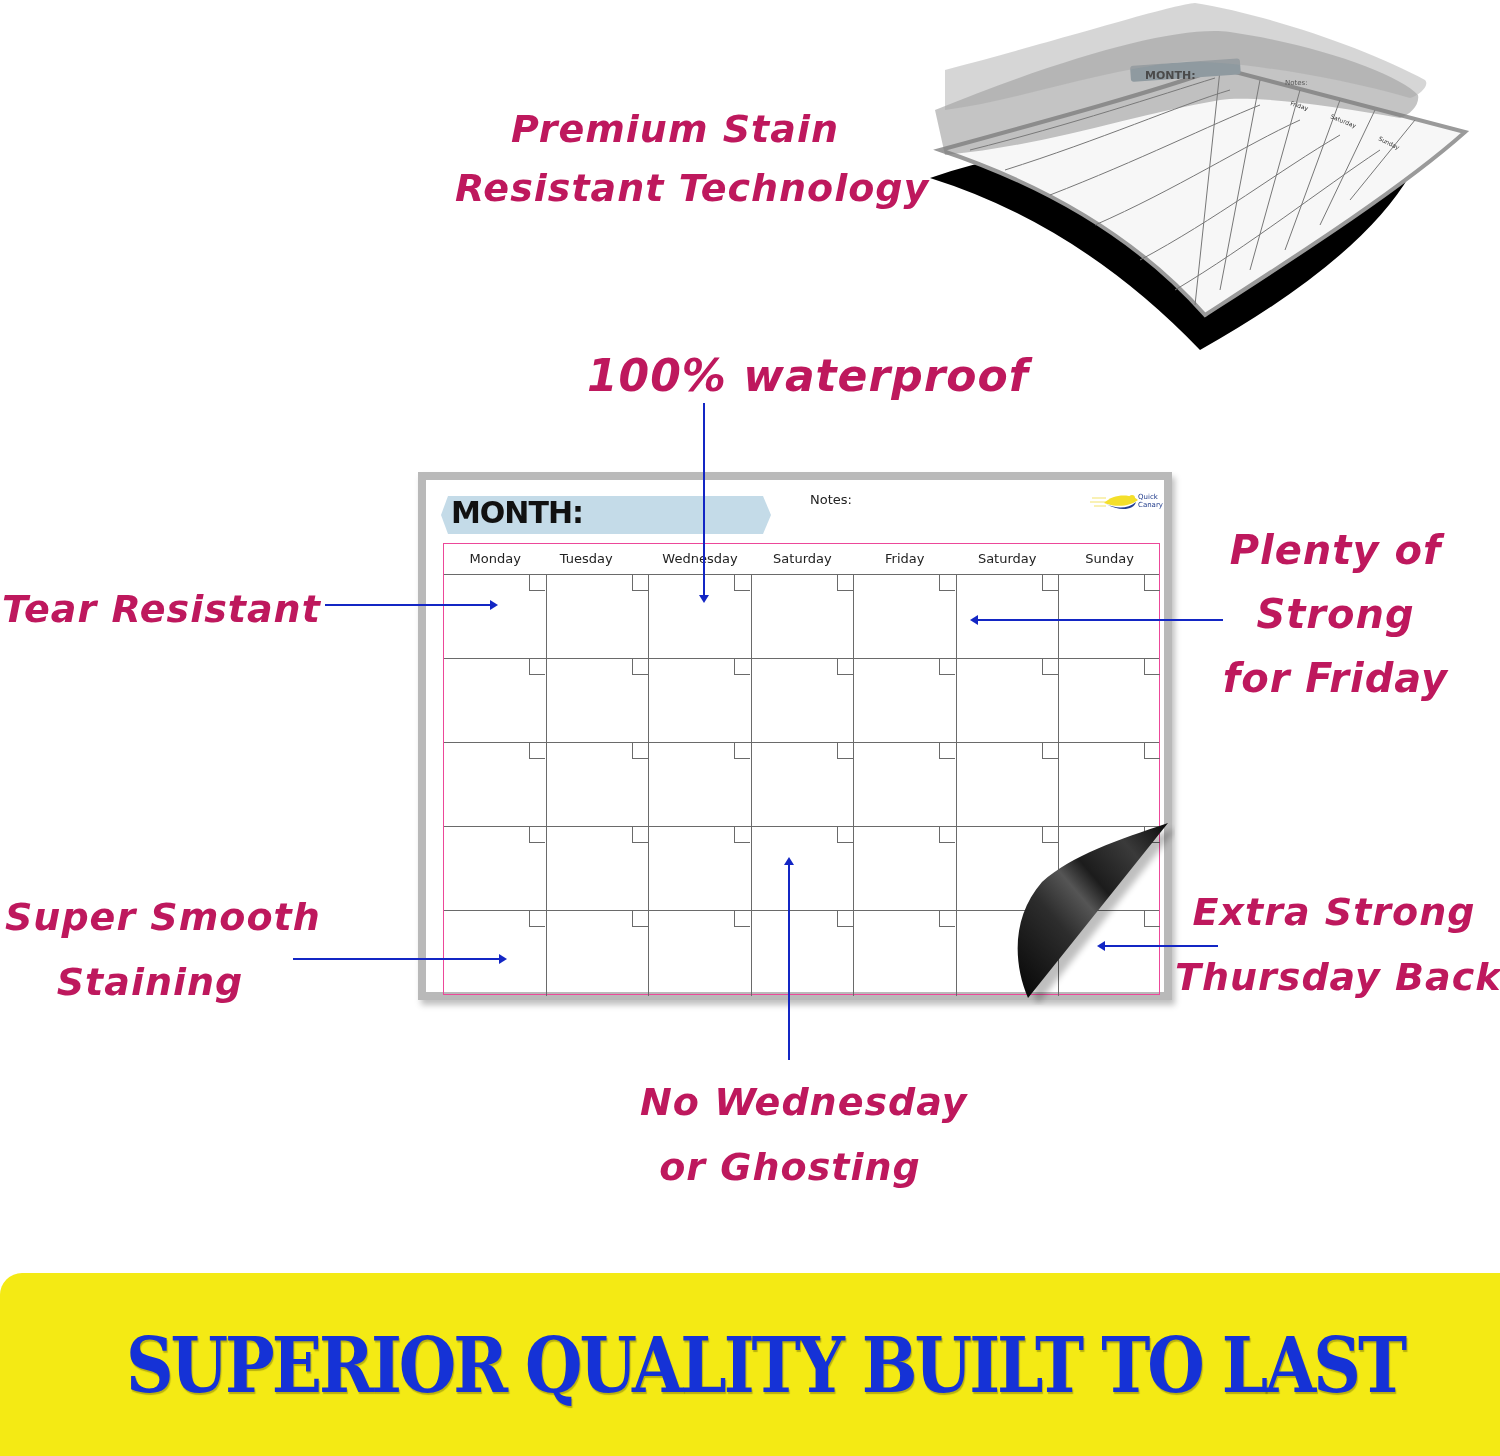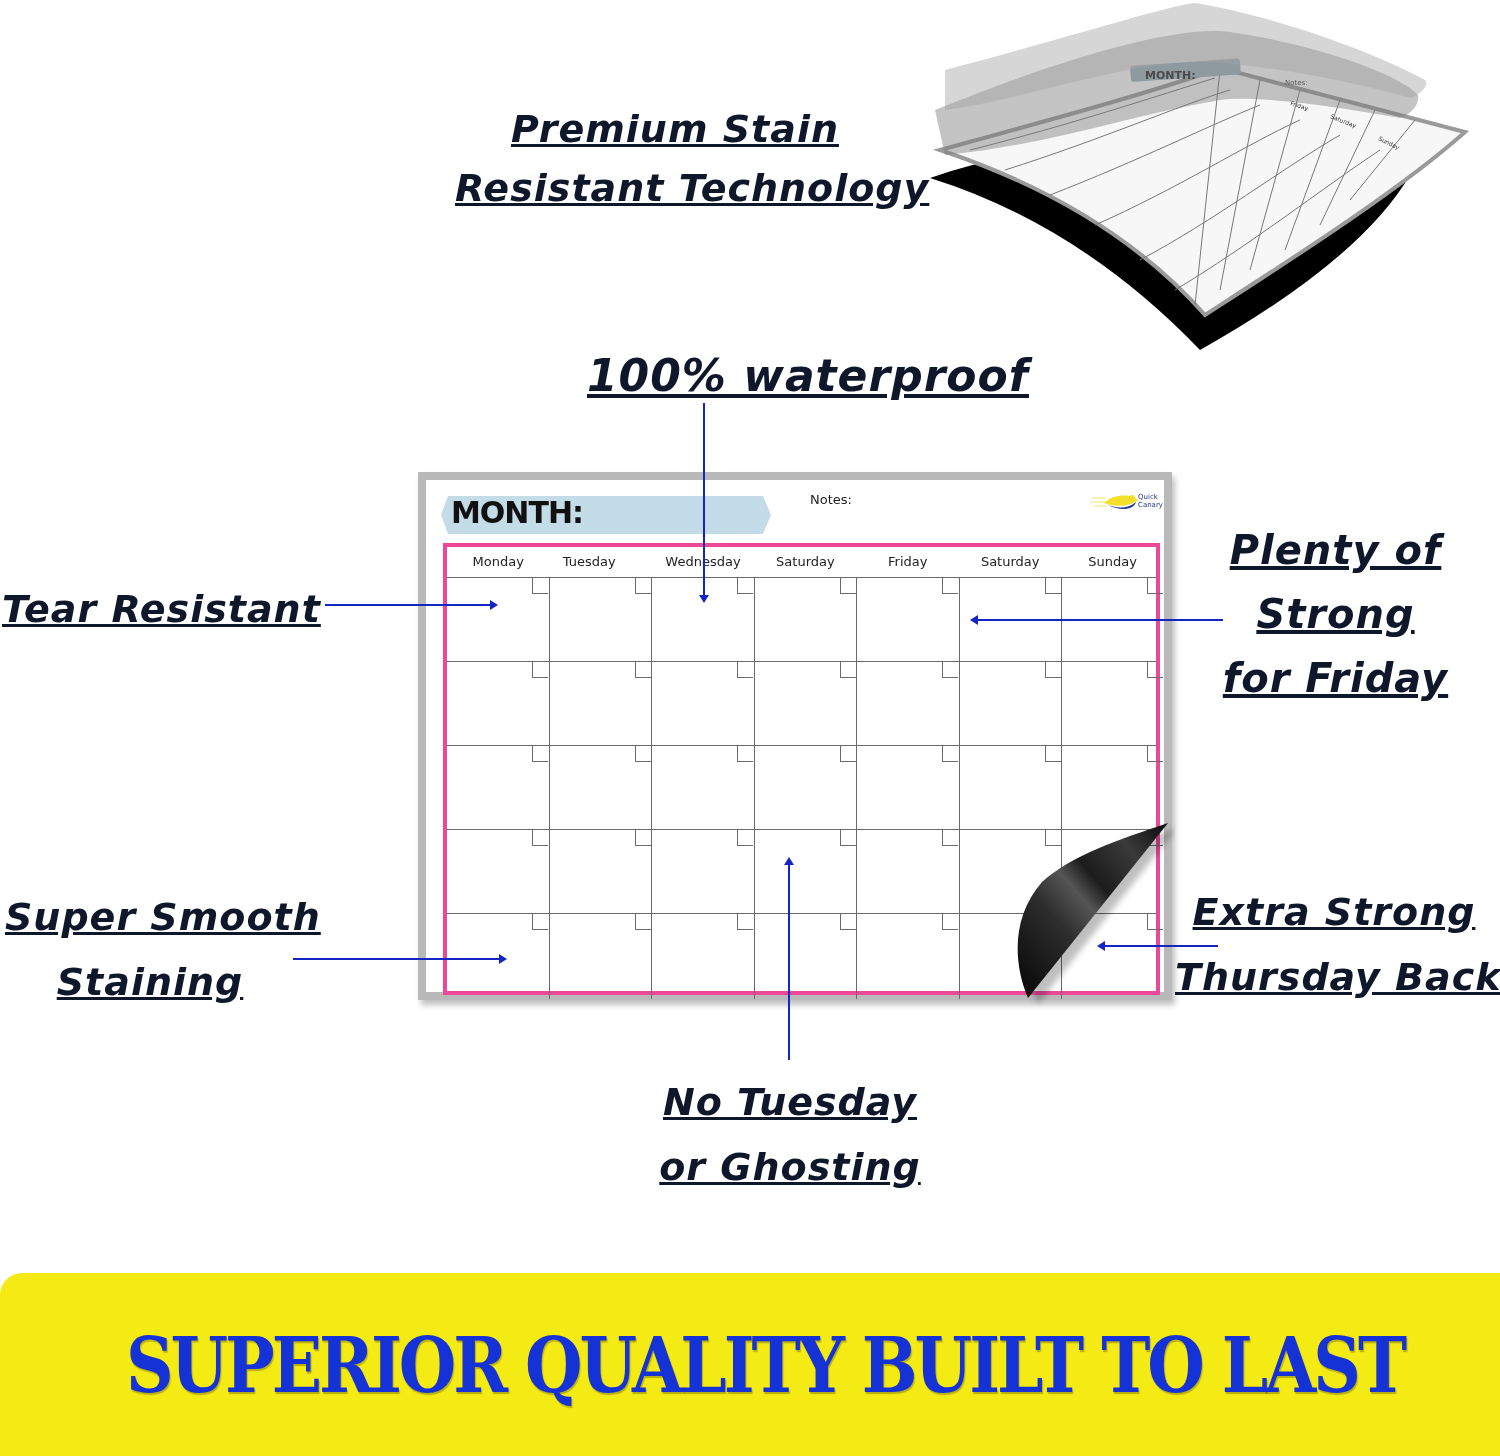--- a/index.html
+++ b/index.html
@@ -4,26 +4,25 @@
 <style>
   * { box-sizing: border-box; margin: 0; padding: 0; }
   html, body { width: 1500px; height: 1456px; background: #ffffff; overflow: hidden; }
   body { position: relative; font-family: "DejaVu Sans", sans-serif; }
 
   .hand {
     position: absolute;
     font-family: "DejaVu Sans", sans-serif;
     font-style: oblique;
     font-weight: bold;
-    color: #0f172a;
+    color: #be185d;
     letter-spacing: 1px;
     text-align: center;
     line-height: 1.55;
     white-space: nowrap;
-    text-decoration: underline;
   }
 
   
   .layers { position: absolute; left: 930px; top: 0; width: 570px; height: 360px; }
 
   
   .board {
     position: absolute; left: 418px; top: 472px; width: 754px; height: 528px;
     background: #b9b9b9;
     box-shadow: 3px 5px 6px rgba(0,0,0,0.25);
@@ -45,21 +44,21 @@
     font-family: "DejaVu Sans", sans-serif; font-size: 13px; color: #222;
   }
   .logo { position: absolute; left: 664px; top: 10px; width: 76px; height: 24px; }
   .logo-text {
     position: absolute; left: 712px; top: 13px; font-size: 7px; line-height: 8px; color: #1f3a8a;
     font-family: "DejaVu Sans", sans-serif;
   }
 
   .grid {
     position: absolute; left: 17px; top: 63px; width: 717px; height: 452px;
-    border: 4px solid #ec4899;
+    border: 1px solid #ec4899;
   }
   .day-head {
     position: absolute; top: 0; height: 30px; width: 102.4px;
     font-family: "DejaVu Sans", sans-serif; font-size: 13px; color: #222;
     text-align: center; line-height: 30px;
   }
   .hline { position: absolute; left: 0; width: 100%; height: 1px; background: #6a6a6a; }
   .vline { position: absolute; top: 30px; width: 1px; height: 422px; background: #6a6a6a; }
   .datebox {
     position: absolute; width: 16px; height: 16px;
@@ -263,19 +262,19 @@
   <div>Extra Strong</div>
   <div>Thursday Back</div>
 </div>
 <div class="arrow" style="left:1105px; top:945px; width:113px; height:2px;"></div>
 <div class="ah-l" style="left:1097px; top:941px;"></div>
 
 <div class="arrow" style="left:788px; top:865px; width:2px; height:195px;"></div>
 <div class="ah-u" style="left:784px; top:857px;"></div>
 
 <div class="hand" style="left:640px; top:1070px; width:300px; font-size:38px; line-height:1.7;">
-  <div>No Tuesday</div>
+  <div>No Wednesday</div>
   <div>or Ghosting</div>
 </div>
 
 <div class="banner">
   <div class="banner-text">SUPERIOR QUALITY BUILT TO LAST</div>
 </div>
 
 </body></html>

